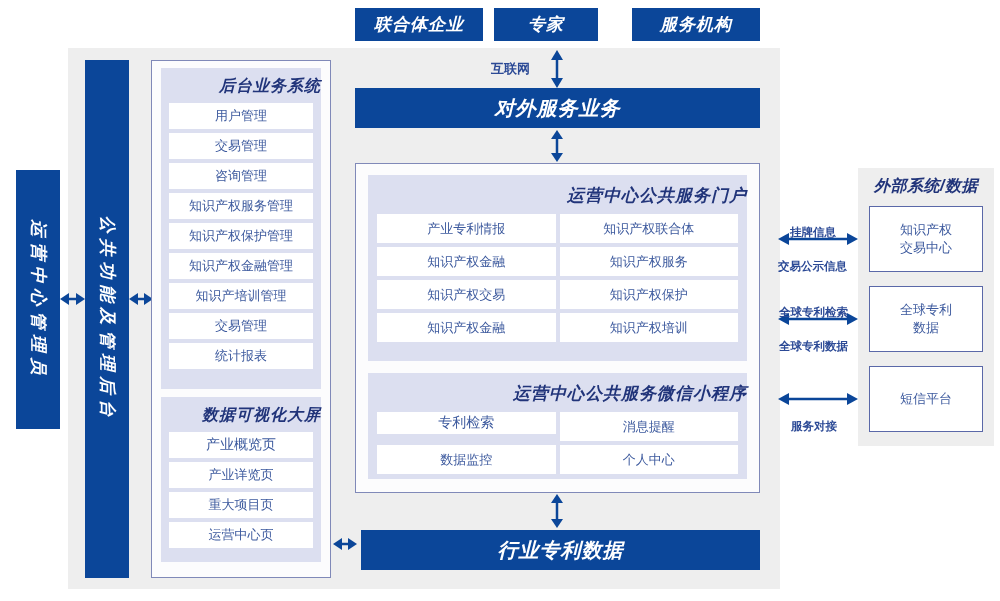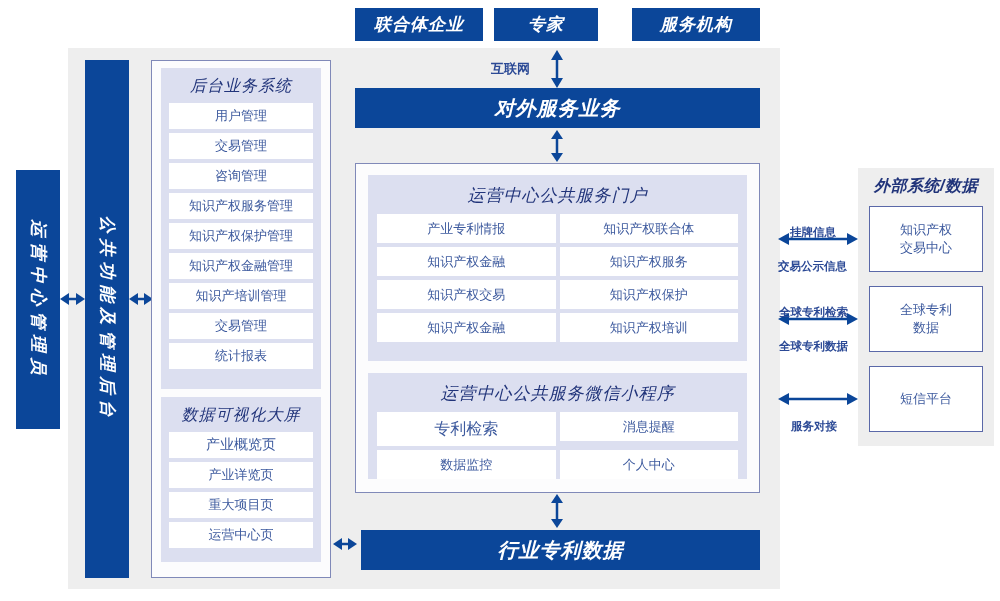--- a/index.html
+++ b/index.html
@@ -36,23 +36,23 @@
     border:1px solid #8089b8;
     box-sizing:border-box;
   }
   .group{
     position:absolute;
     background:#dcdff0;
     box-sizing:border-box;
     padding:0;
   }
   .group-title{
-    text-align:center;
+    text-align:right;
     color:#21347a;
-    font-weight:normal;
+    font-weight:bold;
     font-style:italic;
     letter-spacing:1px;
     box-sizing:border-box;
   }
   .cell{
     background:#ffffff;
     color:#3d5a9e;
     display:flex;align-items:center;justify-content:center;
     box-sizing:border-box;
     text-align:center;
@@ -201,21 +201,21 @@
       <div class="cell" style="height:29px;font-size:13px;">知识产权交易</div>
       <div class="cell" style="height:29px;font-size:13px;">知识产权保护</div>
       <div class="cell" style="height:29px;font-size:13px;">知识产权金融</div>
       <div class="cell" style="height:29px;font-size:13px;">知识产权培训</div>
     </div>
   </div>
 
   <div class="group" style="left:368px;top:373px;width:379px;height:106px;">
     <div class="group-title" style="font-size:17px;padding-top:9px;padding-bottom:7px;">运营中心公共服务微信小程序</div>
     <div style="display:grid;grid-template-columns:1fr 1fr;gap:4px;padding:0 9px;">
-      <div class="cell" style="height:34px;font-size:16px;">专利检索</div>
+      <div class="cell" style="height:22px;font-size:14px;">专利检索</div>
       <div class="cell" style="height:29px;font-size:13px;">消息提醒</div>
       <div class="cell" style="height:29px;font-size:13px;">数据监控</div>
       <div class="cell" style="height:29px;font-size:13px;">个人中心</div>
     </div>
   </div>
 
   <div class="arrow" style="left:549px;top:494px;">
     <svg width="16" height="34" viewBox="0 0 16 34">
       <line x1="8" y1="5" x2="8" y2="29" stroke="#0b4699" stroke-width="2.5"></line>
       <polygon points="8,0 14,9 2,9" fill="#0b4699"></polygon>

